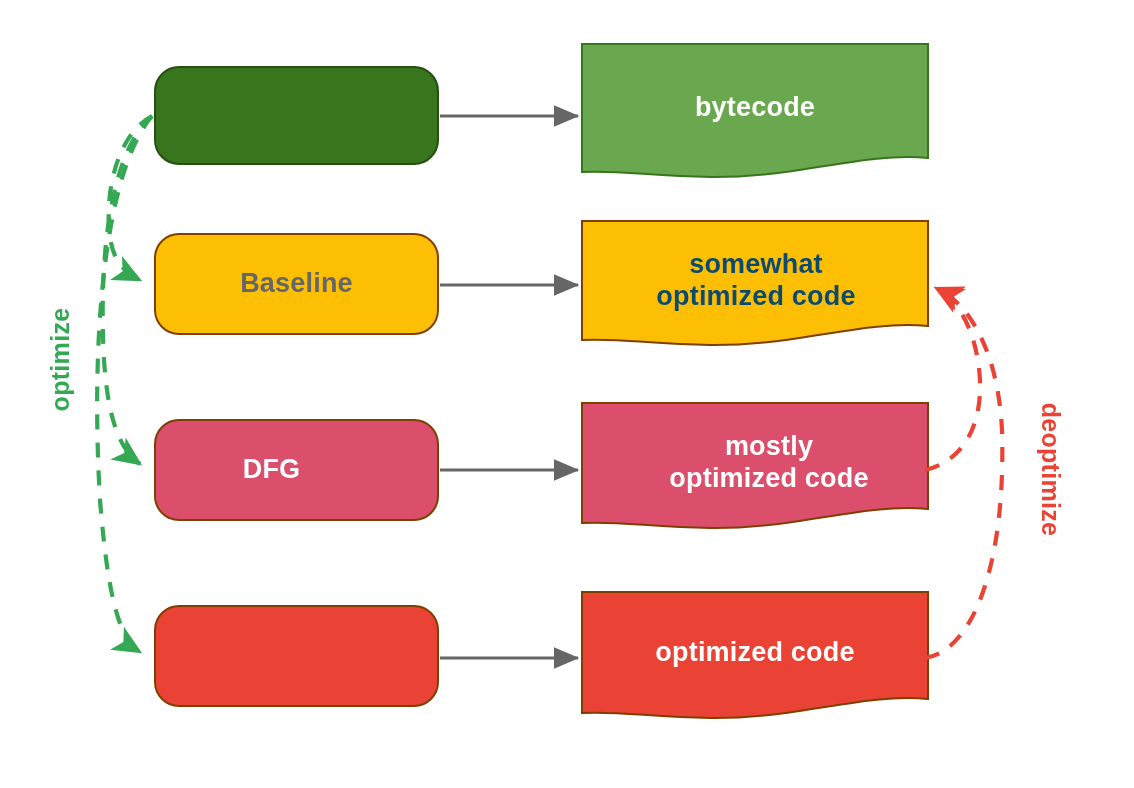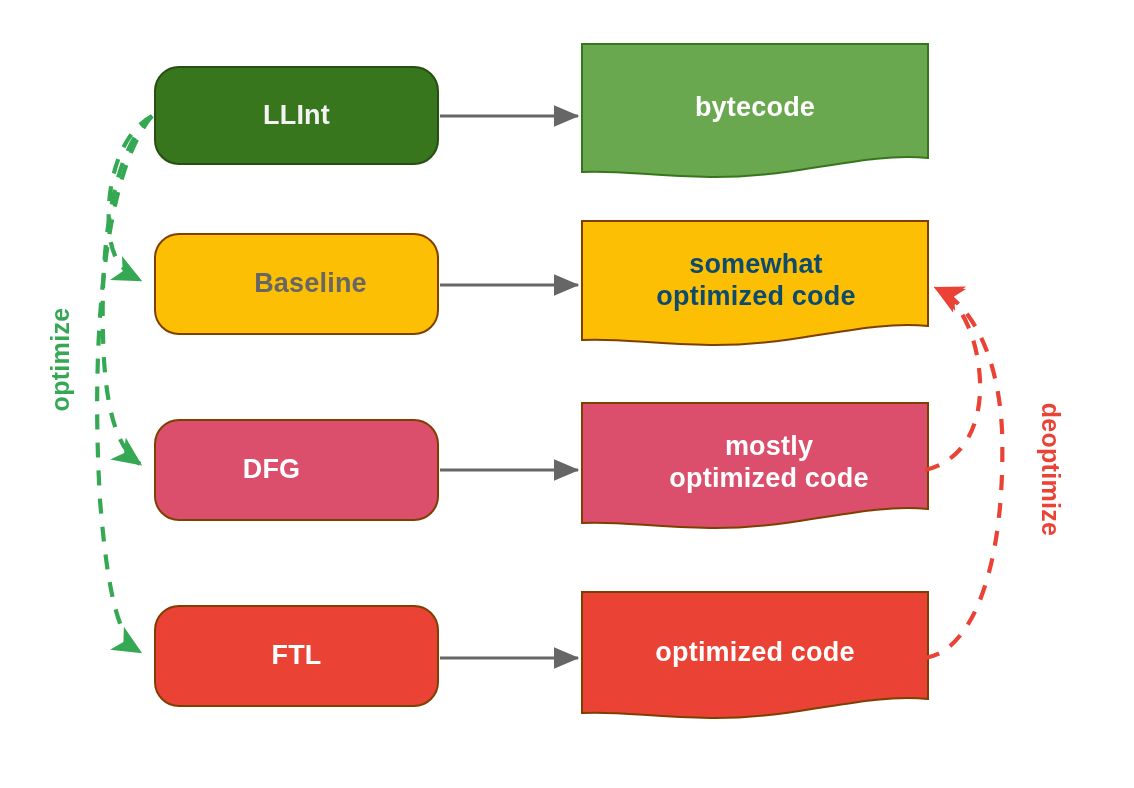--- a/index.html
+++ b/index.html
@@ -109,27 +109,25 @@
 
     <path d="M152,116 C112,150 98,250 104,360 C108,420 120,450 140,464" fill="none" stroke="#34a853" stroke-width="4.2" stroke-dasharray="15,13" stroke-linecap="butt" marker-end="url(#green-arrow)"></path>
 
     <path d="M152,116 C106,170 90,330 100,500 C108,600 120,640 140,652" fill="none" stroke="#34a853" stroke-width="4.2" stroke-dasharray="15,13" stroke-linecap="butt" marker-end="url(#green-arrow)"></path>
 
     <path d="M925,470 C960,462 982,430 980,380 C977,330 958,300 936,288" fill="none" stroke="#ea4335" stroke-width="4.2" stroke-dasharray="15,13" stroke-linecap="butt" marker-end="url(#red-arrow)"></path>
 
     <path d="M925,658 C975,650 1006,560 1002,430 C998,350 968,302 936,288" fill="none" stroke="#ea4335" stroke-width="4.2" stroke-dasharray="15,13" stroke-linecap="butt" marker-end="url(#red-arrow)"></path>
   </svg>
 
-  <div class="tier-label" style="left:155px; top:67px; width:283px; height:97px; color:#f3f3f3;">LLInt</div>
 
-  <div class="tier-label" style="left:169px; top:234px; width:283px; height:100px; color:#666666;">Baseline</div>
+  <div class="tier-label" style="left:155px; top:234px; width:283px; height:100px; color:#666666;">Baseline</div>
 
   <div class="tier-label" style="left:155px; top:420px; width:233px; height:100px; color:#ffffff;">DFG</div>
 
-  <div class="tier-label" style="left:155px; top:606px; width:283px; height:100px; color:#ffffff;">FTL</div>
 
   <div class="doc-label" style="left:582px; top:44px; width:346px; height:128px; color:#ffffff;">bytecode</div>
 
   <div class="doc-label" style="left:566px; top:221px; width:380px; height:119px; color:#0c4a6e;">somewhat
 optimized code</div>
 
   <div class="doc-label" style="left:582px; top:403px; width:346px; height:120px; color:#ffffff;margin-left:14px;">mostly
 optimized code</div>
 
   <div class="doc-label" style="left:582px; top:592px; width:346px; height:121px; color:#ffffff;">optimized code</div>

